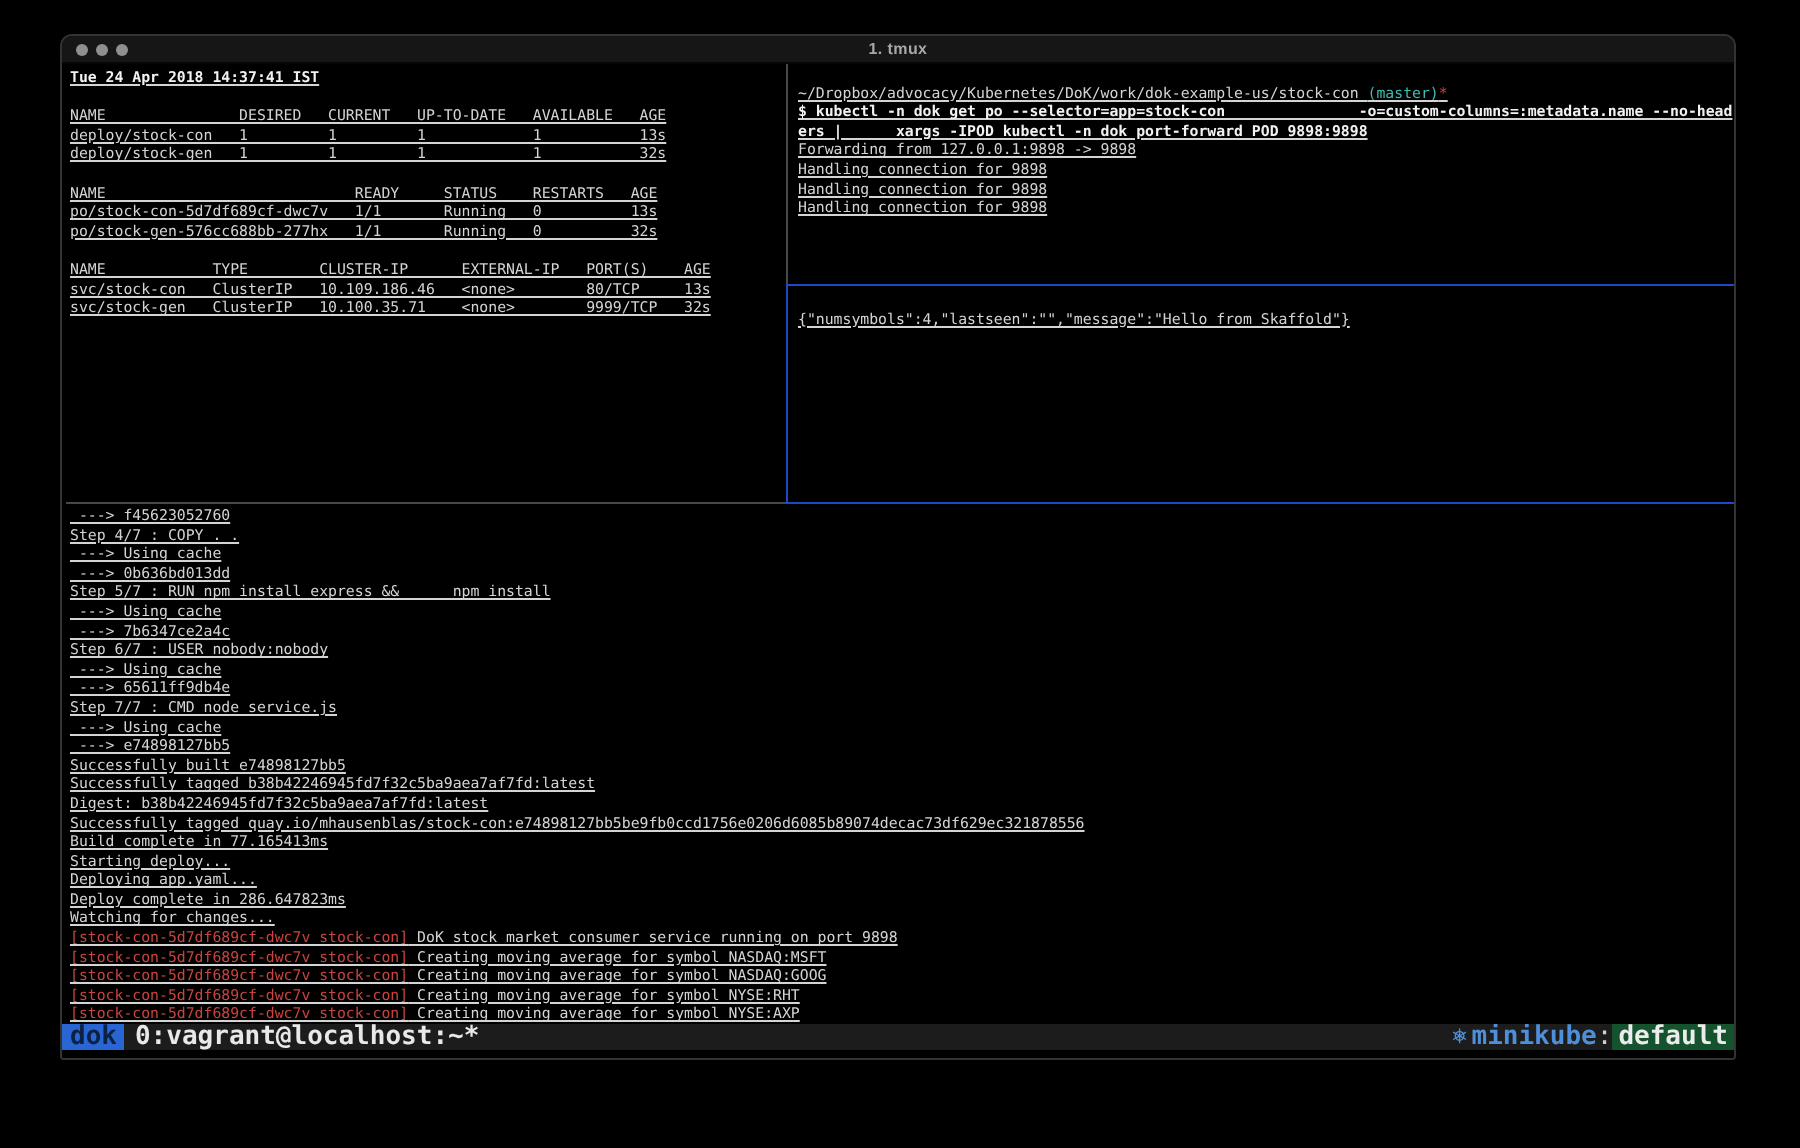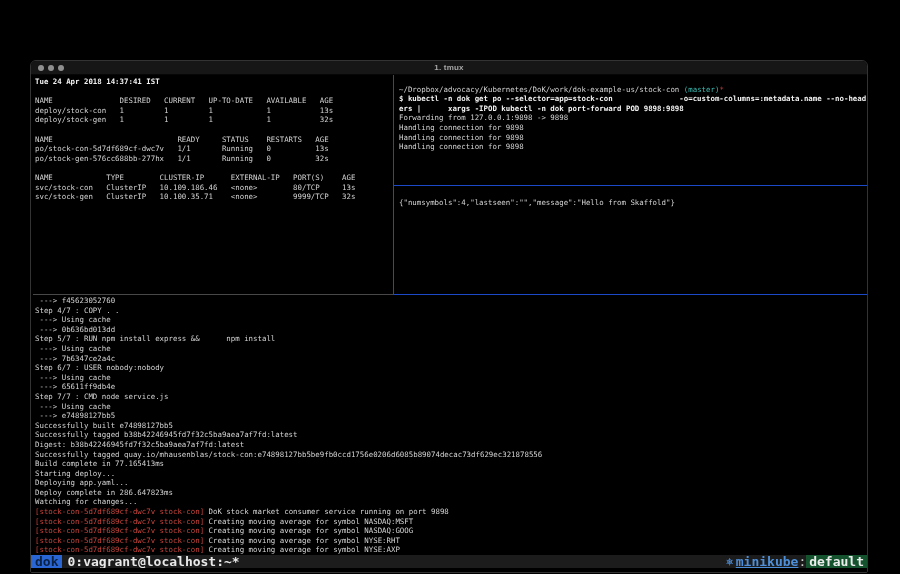--- a/index.html
+++ b/index.html
@@ -1,44 +1,44 @@
 <!DOCTYPE html>
 <html><head>
 <meta charset="utf-8">
 <style>
   html,body{margin:0;padding:0;background:#000;}
   .stage{position:relative;width:900px;height:574px;background:#000;overflow:hidden;
          font-family:"DejaVu Sans Mono",monospace;}
   .window{position:absolute;left:30px;top:17px;width:838px;height:513px;background:#000;
           border:1px solid #333;border-radius:6px 6px 2px 2px;overflow:hidden;
-          display:flex;flex-direction:column;box-sizing:border-box;margin-top:43px;}
+          display:flex;flex-direction:column;box-sizing:border-box;}
   .titlebar{height:13px;background:#161616;border-bottom:1px solid #060606;position:relative;
             display:flex;align-items:center;flex:0 0 auto;}
   .lights{display:flex;gap:4px;margin-left:7px;z-index:2;}
   .light{width:6px;height:6px;border-radius:50%;background:#8f8f8f;border:none;padding:0;}
   .wtitle{position:absolute;left:0;right:0;text-align:center;color:#a8a8a8;
           font:bold 8px "Liberation Sans",sans-serif;letter-spacing:.2px;}
   .terminal{position:relative;flex:1 1 auto;overflow:hidden;
             font-size:7.4px;line-height:9.6px;color:#d4d4d4;}
-  .pane{position:absolute;overflow:hidden;white-space:pre;}
+  .pane{position:absolute;overflow:hidden;white-space:pre;text-decoration:underline;}
   .t-line{white-space:pre;min-height:9.6px;}
   .bold{color:#f2f2f2;font-weight:bold;}
   .red{color:#c8443c;}
   .cyan{color:#3bbdb4;text-align:center;}
   .divider{position:absolute;}
   .div-gray{background:#484848;}
   .div-blue{background:#1c49c8;}
   .statusbar{flex:0 0 auto;height:13px;background:#1c1c1c;display:flex;align-items:center;
              font-size:13px;line-height:13px;overflow:hidden;}
   .session-badge{background:#2a65d4;color:#0c2244;font-weight:bold;padding:0 4px;height:13px;}
   .window-name{color:#e8e8e8;font-weight:bold;padding-left:5px;text-align:center;}
   .status-spacer{flex:1;}
   .kube{display:flex;align-items:center;}
   .kube-icon{color:#4e8fd9;padding-right:2px;}
-  .kube-context{color:#4e8fd9;font-weight:bold;text-decoration:underline;}
+  .kube-context{color:#4e8fd9;font-weight:bold;}
   .kube-sep{color:#cfcfcf;}
   .kube-namespace{background:#14532d;color:#ececec;font-weight:bold;padding:16px 3px;height:13px;}
   .bottom-gap{flex:0 0 4px;background:#000;}
 </style>
 </head>
 <body>
 
 <div class="stage">
   <div class="window">
 

